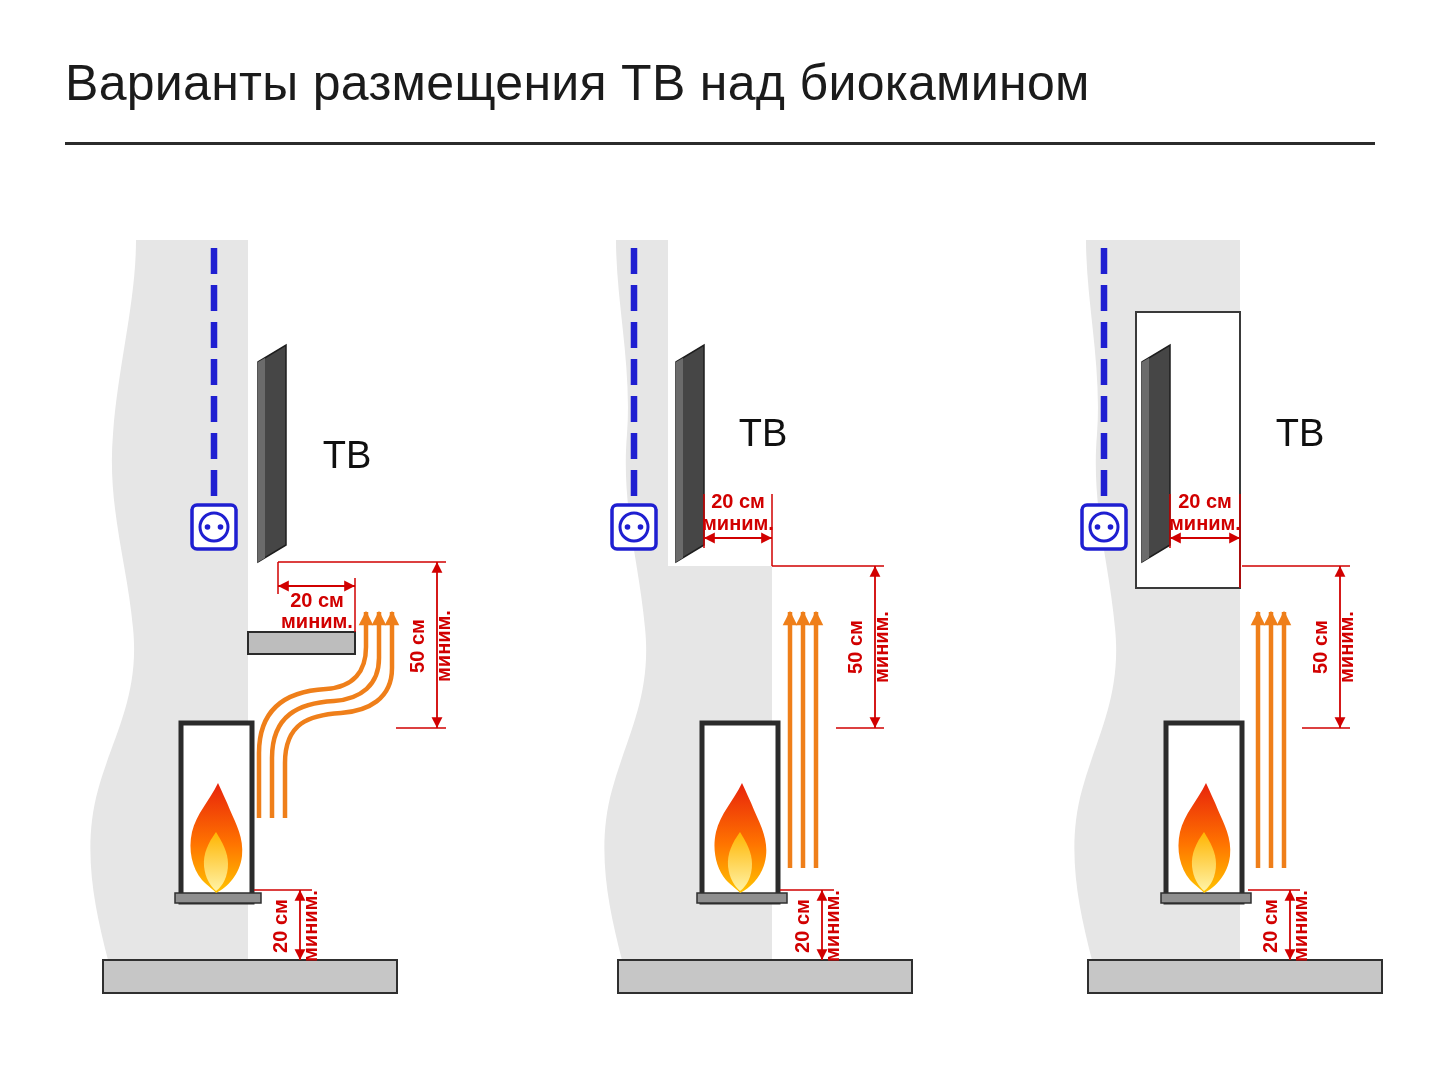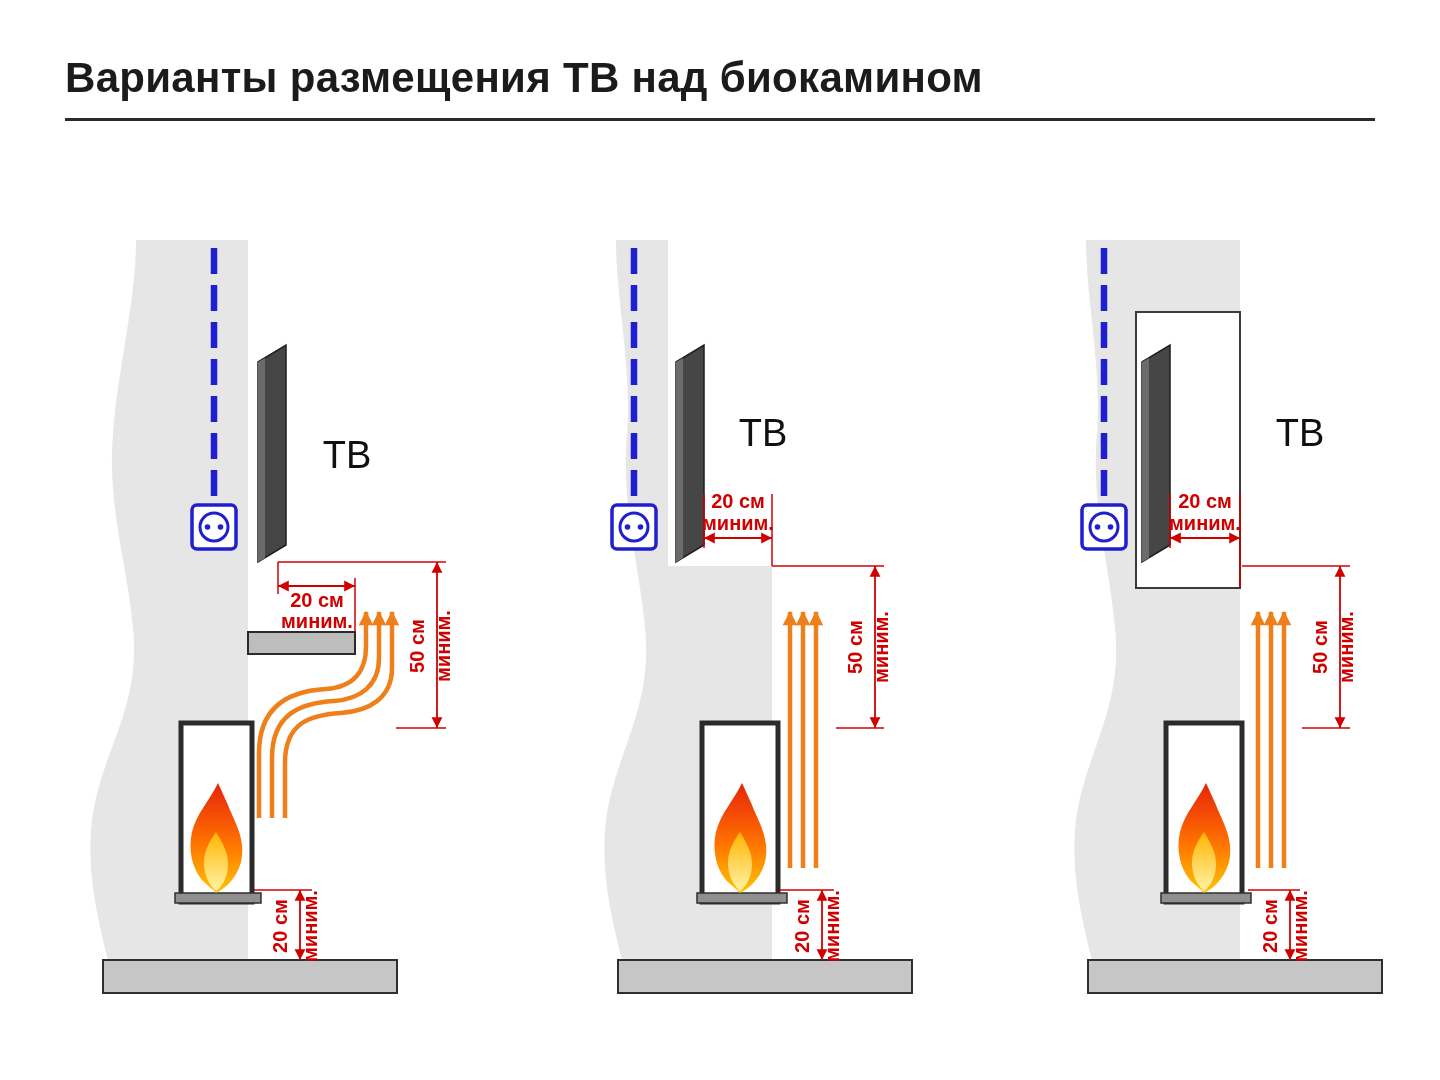--- a/index.html
+++ b/index.html
@@ -2,22 +2,22 @@
 <html><head>
 <meta charset="utf-8">
 <style>
   html,body{margin:0;padding:0;}
   body{
     width:1440px;height:1080px;background:#ffffff;position:relative;overflow:hidden;
     font-family:"Liberation Sans", sans-serif;
   }
   .title{
     position:absolute;left:65px;top:54px;width:1310px;margin:0;
-    font-size:42px;font-weight:700;color:#1b1b1b;letter-spacing:.3px;
-    border-bottom:3px solid #2b2b2b;padding-bottom:16px;
+    font-size:50px;font-weight:400;color:#1b1b1b;letter-spacing:.3px;
+    border-bottom:3px solid #2b2b2b;padding-bottom:30px;
   }
   svg.canvas{position:absolute;left:0;top:0;}
   .wall{fill:#e6e6e6;stroke:none;}
   .floor{fill:#c6c6c6;stroke:#2f2f2f;stroke-width:2;}
   .shelf{fill:#bdbdbd;stroke:#2b2b2b;stroke-width:2;}
   .firebox{fill:#ffffff;stroke:#2b2b2b;stroke-width:5;}
   .firebase{fill:#8f8f8f;stroke:#2f2f2f;stroke-width:1.5;}
   .niche{fill:#ffffff;stroke:#3a3a3a;stroke-width:2;}
   .cable{stroke:#1f1fd1;stroke-width:6.5;stroke-dasharray:26 11;fill:none;}
   .heat{stroke:#ef7f1a;stroke-width:4.5;fill:none;}

